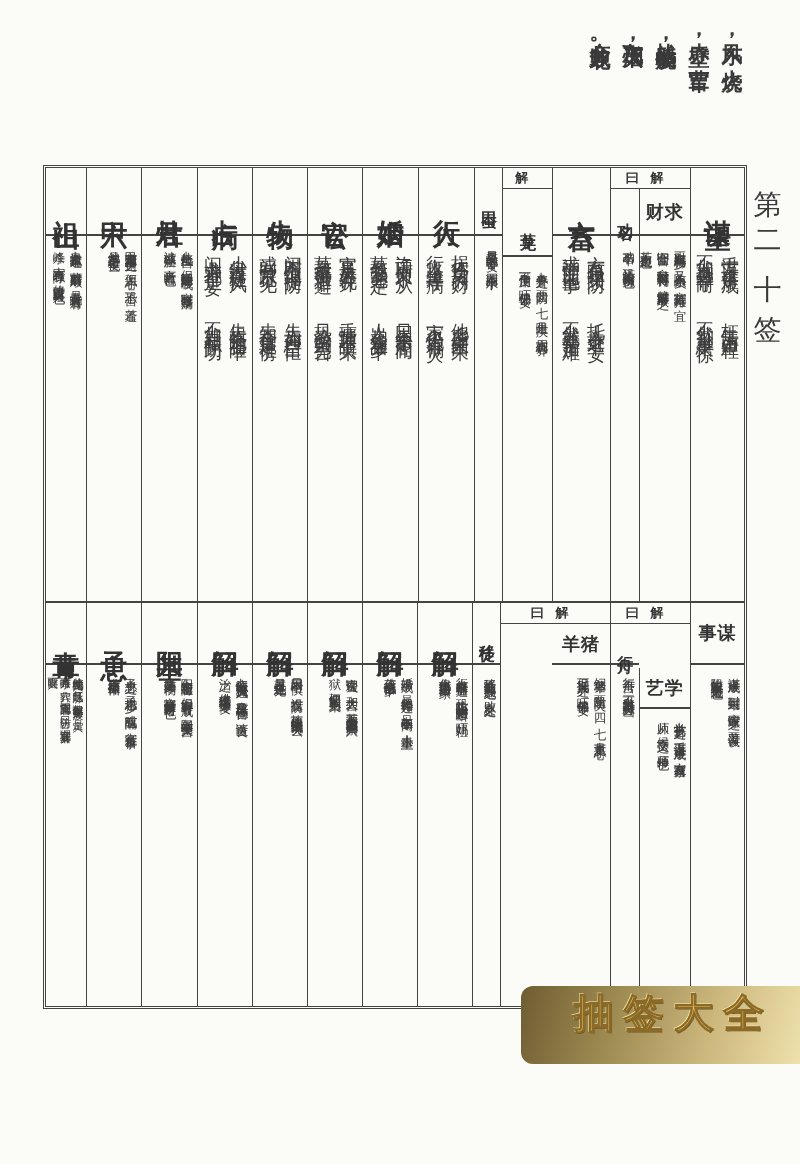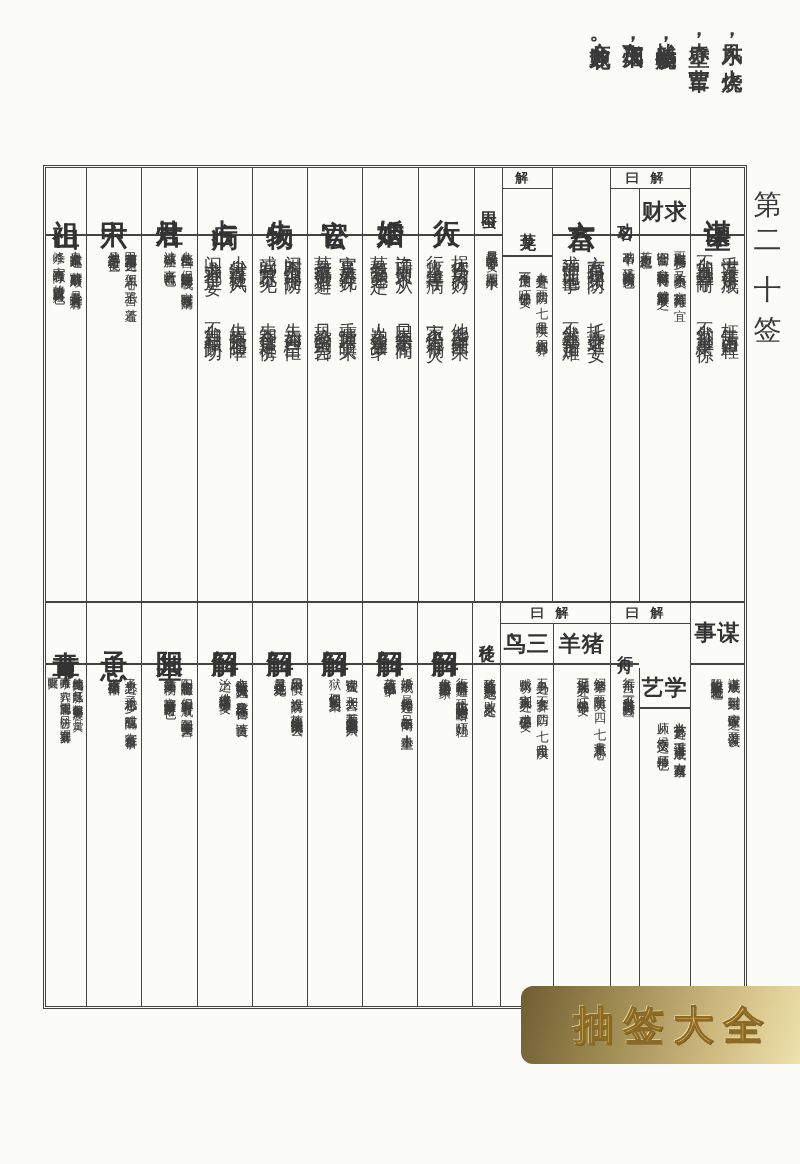--- a/index.html
+++ b/index.html
@@ -25,42 +25,42 @@
   .sub{border-left:1px solid #444;}
   .subrow .sub:last-child{border-left:none;}
   
   .hd{display:flex;align-items:center;justify-content:center;border-bottom:2px solid #444;
       font-weight:bold;color:#333;flex:none;}
   .band0 .hd{height:66px;}
   .band1 .hd{height:60px;}
   .band0 .sub .hd{height:45px;}
   .band1 .sub .hd{height:39px;}
   .hd-v{writing-mode:vertical-rl;text-orientation:upright;font-size:27px;letter-spacing:3px;}
-  .hd-h{font-size:22px;direction:rtl;unicode-bidi:bidi-override;letter-spacing:1px;}
+  .hd-h{font-size:18px;direction:rtl;unicode-bidi:bidi-override;letter-spacing:1px;}
   .hd-vs{writing-mode:vertical-rl;text-orientation:upright;font-size:16px;letter-spacing:2px;}
   .bar{height:20px;line-height:19px;flex:none;border-bottom:1px solid #444;
        font-size:13px;font-weight:bold;text-align:center;
        direction:rtl;unicode-bidi:bidi-override;letter-spacing:0.9em;color:#333;overflow:hidden;}
   
   .bd{flex:1;writing-mode:vertical-rl;text-orientation:upright;padding:5px 2px 2px 1px;
       overflow:hidden;min-height:0;color:#3d3d3d;}
   .band1 .bd{padding-top:3px;}
   .bd p{margin:0;padding:0;}
   .poem .bd{font-size:18px;letter-spacing:3.5px;line-height:25px;}
   .prose .bd{font-size:12.5px;letter-spacing:1px;line-height:17px;}
   .bd.compact{font-size:11px !important;letter-spacing:0.5px !important;line-height:12.5px !important;}
   .prose .bd.compact p, .bd.compact{font-size:11px;letter-spacing:0.5px;line-height:12.5px;}
   
   .pageno{position:absolute;left:0;right:0;top:1066px;text-align:center;
           font-size:23px;color:#5a5a5a;letter-spacing:1px;}
   
   .watermark{position:absolute;left:521px;top:986px;width:279px;height:78px;
              border-radius:12px 0 0 12px;
              background:linear-gradient(105deg,#6f5d33 0%,#9c8950 32%,#cdb87e 68%,#eee1ac 100%);
-             display:flex;align-items:center;justify-content:center;}
+             display:flex;align-items:flex-start;justify-content:center;}
   .watermark span{font-size:40px;font-weight:bold;letter-spacing:10px;padding-left:26px;
              color:#f2c155;-webkit-text-stroke:1px #8a6a28;
              text-shadow:1px 1px 0 #6e5420,-1px -1px 0 #fce9ad;}
 </style>
 </head>
 <body>
 
 <div class="page">
 
   <div class="intro">
@@ -208,27 +208,20 @@
         <div class="col group" style="width: 110px;">
           <div class="bar">解曰</div>
           <div class="subrow">
             <div class="col prose sub" style="width: 58px;">
               <div class="hd hd-h">猪羊</div>
               <div class="bd">
                 <p>饲养猪羊　要防阻失　四　七　十月更要小心</p>
                 <p>但可托别人养之　吓伯爷保平安</p>
               </div>
             </div>
-            <div class="col prose sub" style="width: 52px;">
-              <div class="hd hd-h">三鸟</div>
-              <div class="bd">
-                <p>卜三鸟之卦　不宜多养　防四　七　十月阻疾</p>
-                <p>贼失窃　宜托别人养之　求伯公保平安</p>
-              </div>
-            </div>
           </div>
         </div>
         <div class="col prose" style="width: 28px;">
           <div class="hd hd-vs">移徒</div>
           <div class="bd">
             <p>移徒不吉此乃奔波之地　败案之处</p>
           </div>
         </div>
         <div class="col prose" style="width: 55px;">
           <div class="hd hd-v">解曰</div>

